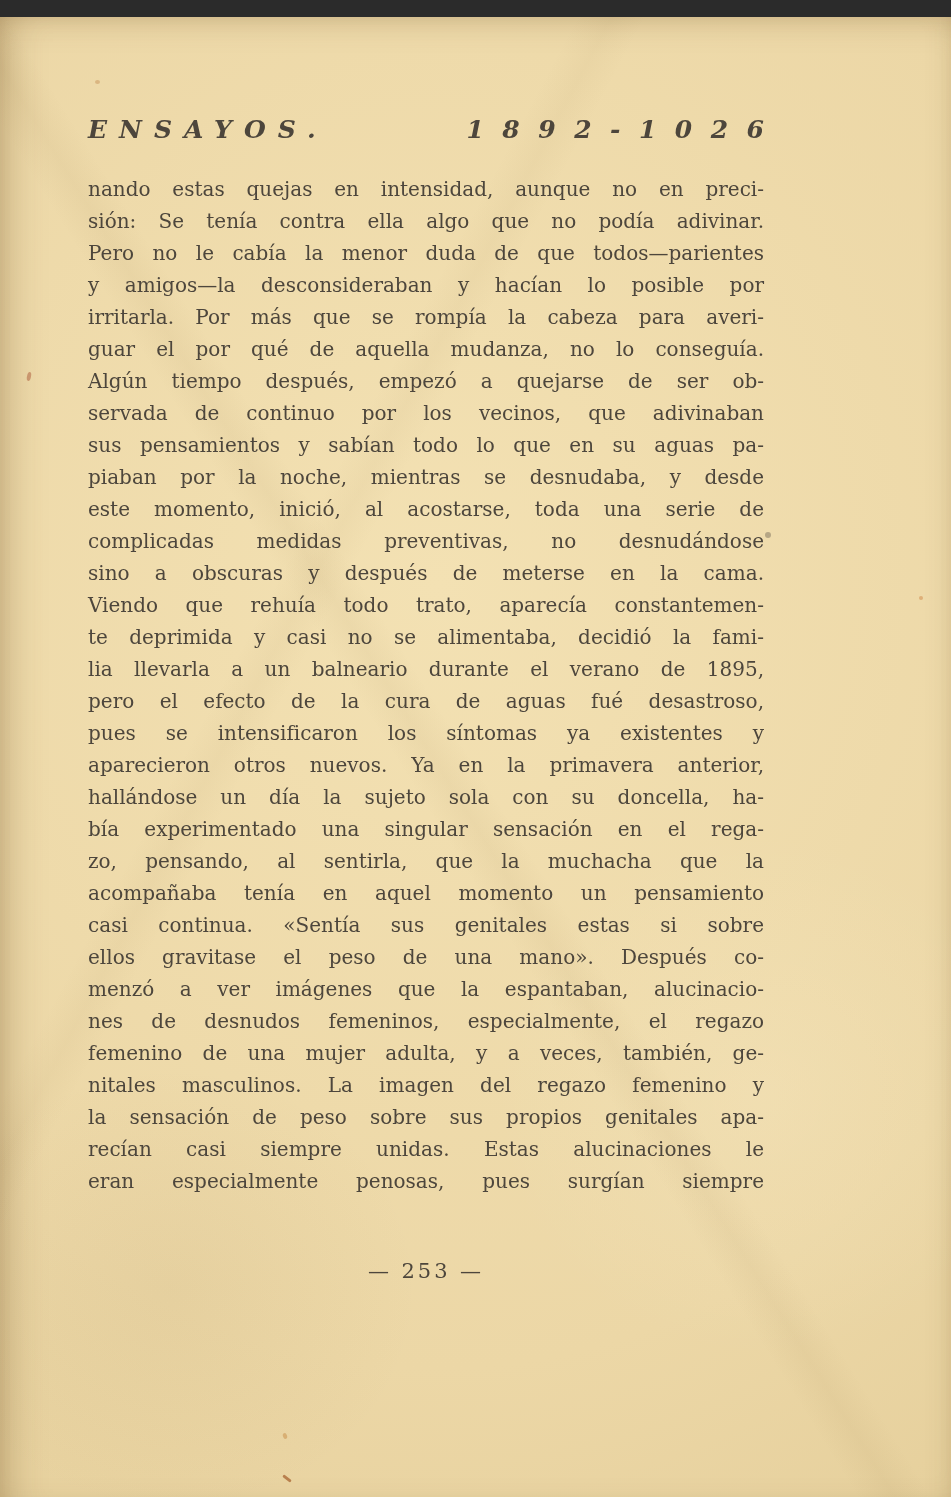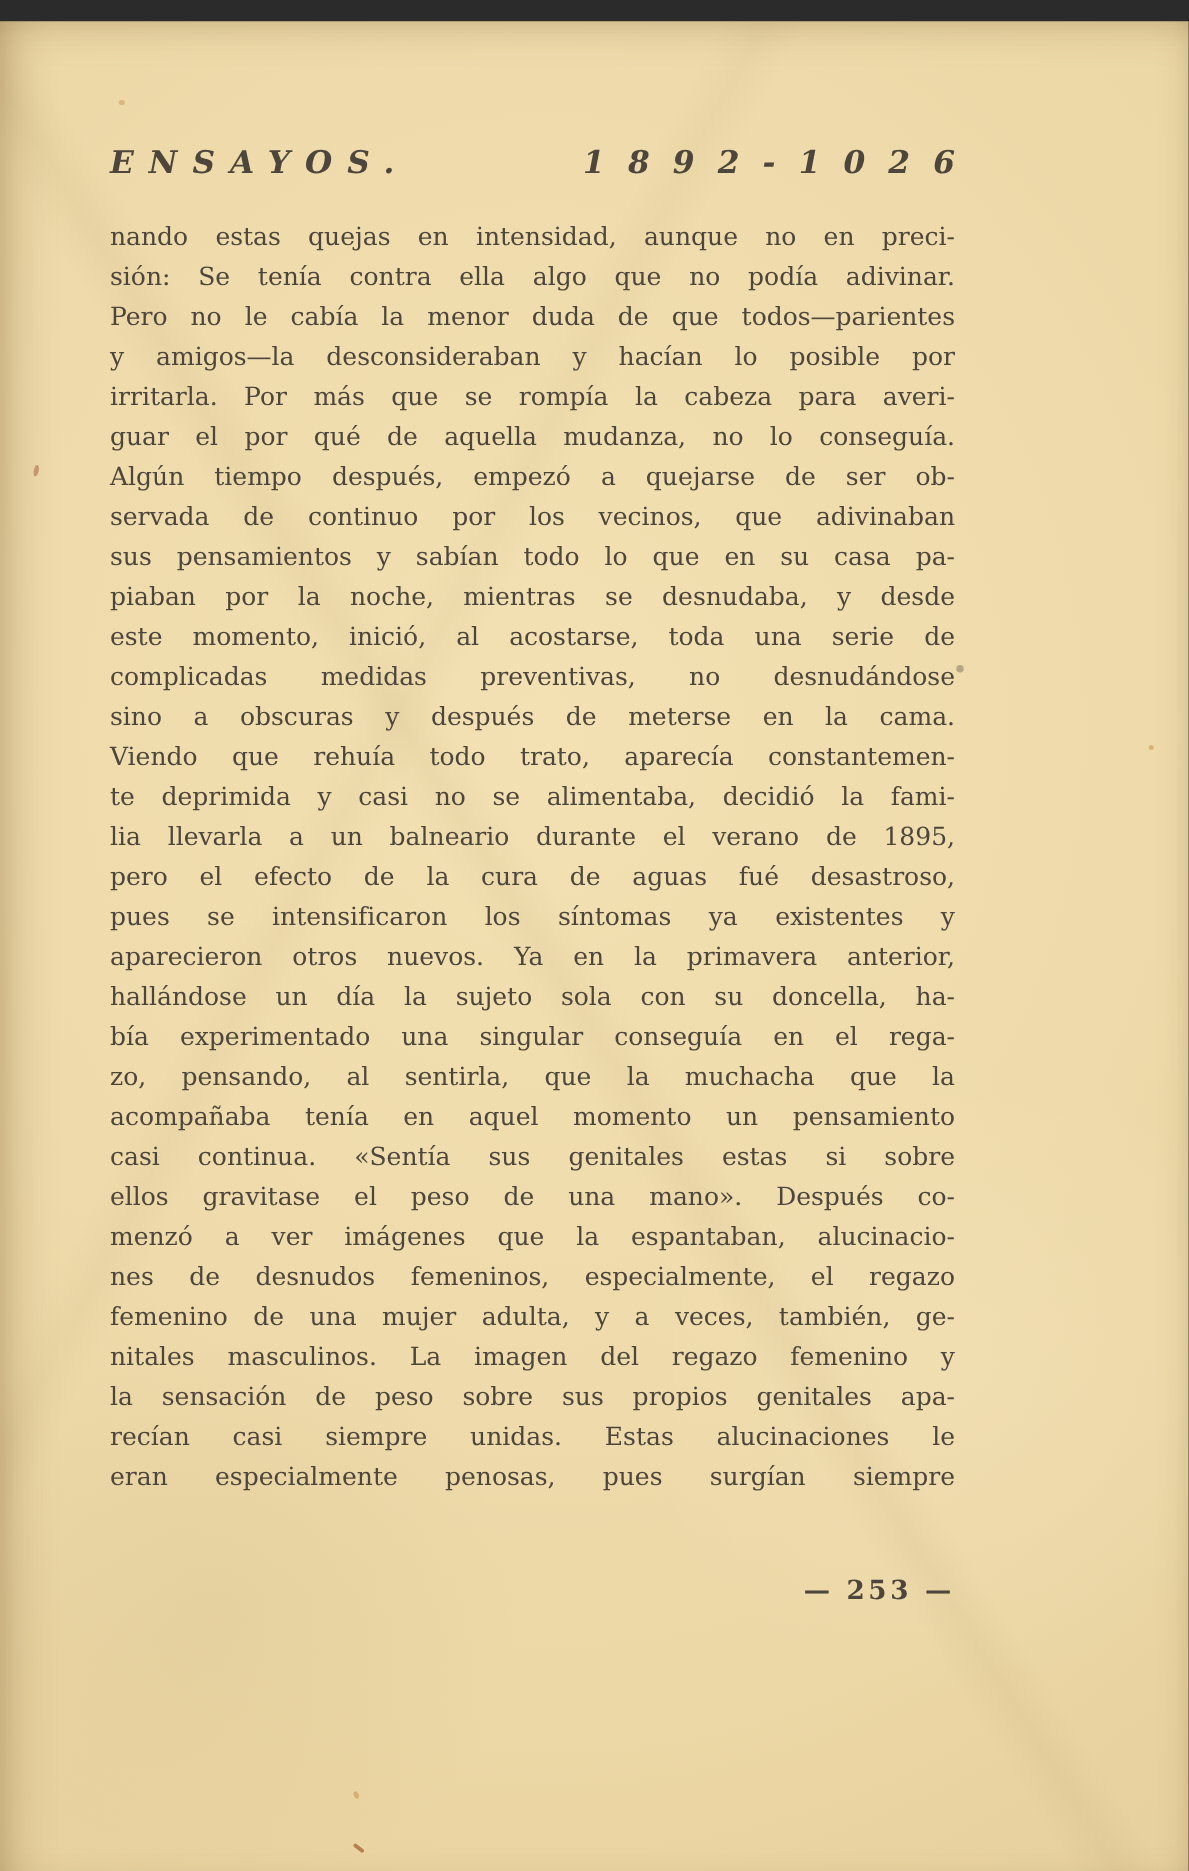--- a/index.html
+++ b/index.html
@@ -46,22 +46,22 @@
   .body-text .line{
     text-align:justify;
     text-align-last:justify;
     -moz-text-align-last:justify;
     text-justify:inter-word;
     height:32px; overflow:visible; white-space:nowrap;
   }
 
   .page-number{
     position:absolute; left:88px; top:1242px; width:676px;
-    text-align:right; font-size:21px; letter-spacing:.14em;
-    font-weight:700; color:var(--ink);
+    text-align:center; font-size:21px; letter-spacing:.14em;
+    font-weight:400; color:var(--ink);
   }
 
   
   .speck{position:absolute; display:block; border-radius:50%; pointer-events:none;}
   .s1{left:27px; top:355px; width:4px; height:9px; background:rgba(165,75,45,.45); transform:rotate(12deg);}
   .s2{left:765px; top:515px; width:6px; height:6px; background:rgba(110,100,85,.45);}
   .s3{left:282px; top:1460px; width:10px; height:3px; background:rgba(168,100,50,.75); transform:rotate(38deg); border-radius:2px;}
   .s4{left:919px; top:579px; width:4px; height:4px; background:rgba(205,125,60,.45);}
   .s5{left:283px; top:1416px; width:4px; height:6px; background:rgba(200,140,70,.5); transform:rotate(-20deg);}
   .s6{left:95px; top:63px; width:5px; height:4px; background:rgba(190,130,70,.4);}
@@ -79,33 +79,33 @@
 
     <main class="body-text">
         <div class="line">nando estas quejas en intensidad, aunque no en preci-</div>
         <div class="line">sión: Se tenía contra ella algo que no podía adivinar.</div>
         <div class="line">Pero no le cabía la menor duda de que todos—parientes</div>
         <div class="line">y amigos—la desconsideraban y hacían lo posible por</div>
         <div class="line">irritarla. Por más que se rompía la cabeza para averi-</div>
         <div class="line">guar el por qué de aquella mudanza, no lo conseguía.</div>
         <div class="line">Algún tiempo después, empezó a quejarse de ser ob-</div>
         <div class="line">servada de continuo por los vecinos, que adivinaban</div>
-        <div class="line">sus pensamientos y sabían todo lo que en su casa pa-</div>
+        <div class="line">sus pensamientos y sabían todo lo que en su aguas pa-</div>
         <div class="line">piaban por la noche, mientras se desnudaba, y desde</div>
         <div class="line">este momento, inició, al acostarse, toda una serie de</div>
         <div class="line">complicadas medidas preventivas, no desnudándose</div>
         <div class="line">sino a obscuras y después de meterse en la cama.</div>
         <div class="line">Viendo que rehuía todo trato, aparecía constantemen-</div>
         <div class="line">te deprimida y casi no se alimentaba, decidió la fami-</div>
         <div class="line">lia llevarla a un balneario durante el verano de 1895,</div>
         <div class="line">pero el efecto de la cura de aguas fué desastroso,</div>
         <div class="line">pues se intensificaron los síntomas ya existentes y</div>
         <div class="line">aparecieron otros nuevos. Ya en la primavera anterior,</div>
         <div class="line">hallándose un día la sujeto sola con su doncella, ha-</div>
-        <div class="line">bía experimentado una singular conseguía en el rega-</div>
+        <div class="line">bía experimentado una singular sensación en el rega-</div>
         <div class="line">zo, pensando, al sentirla, que la muchacha que la</div>
         <div class="line">acompañaba tenía en aquel momento un pensamiento</div>
         <div class="line">casi continua. «Sentía sus genitales estas si sobre</div>
         <div class="line">ellos gravitase el peso de una mano». Después co-</div>
         <div class="line">menzó a ver imágenes que la espantaban, alucinacio-</div>
         <div class="line">nes de desnudos femeninos, especialmente, el regazo</div>
         <div class="line">femenino de una mujer adulta, y a veces, también, ge-</div>
         <div class="line">nitales masculinos. La imagen del regazo femenino y</div>
         <div class="line">la sensación de peso sobre sus propios genitales apa-</div>
         <div class="line">recían casi siempre unidas. Estas alucinaciones le</div>

